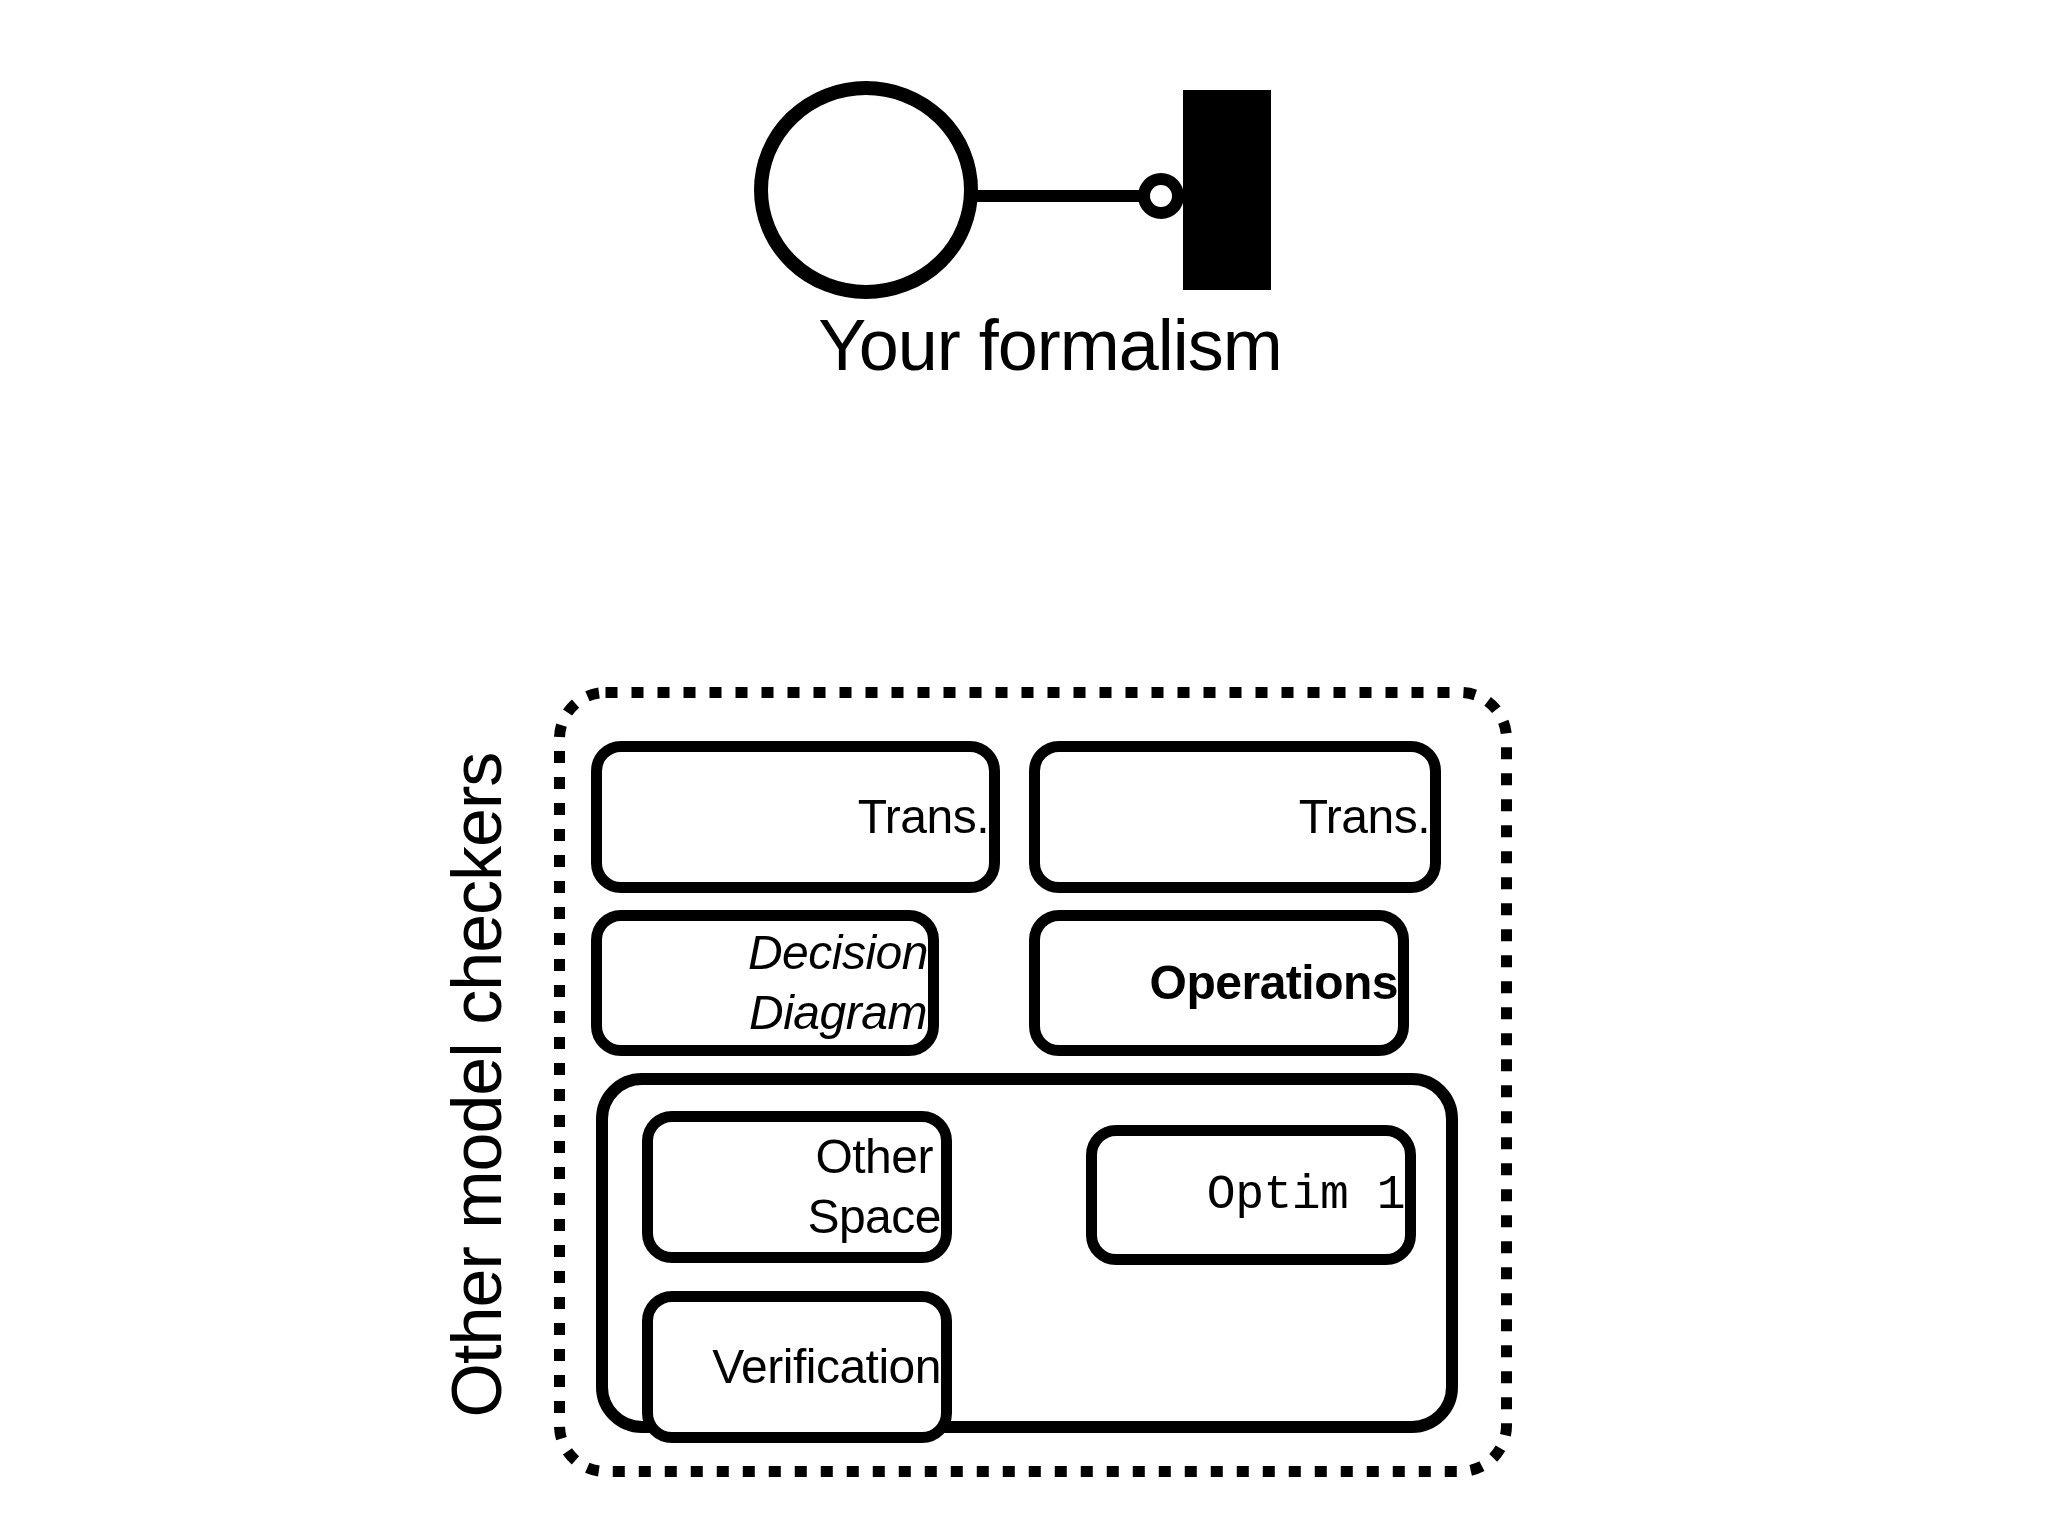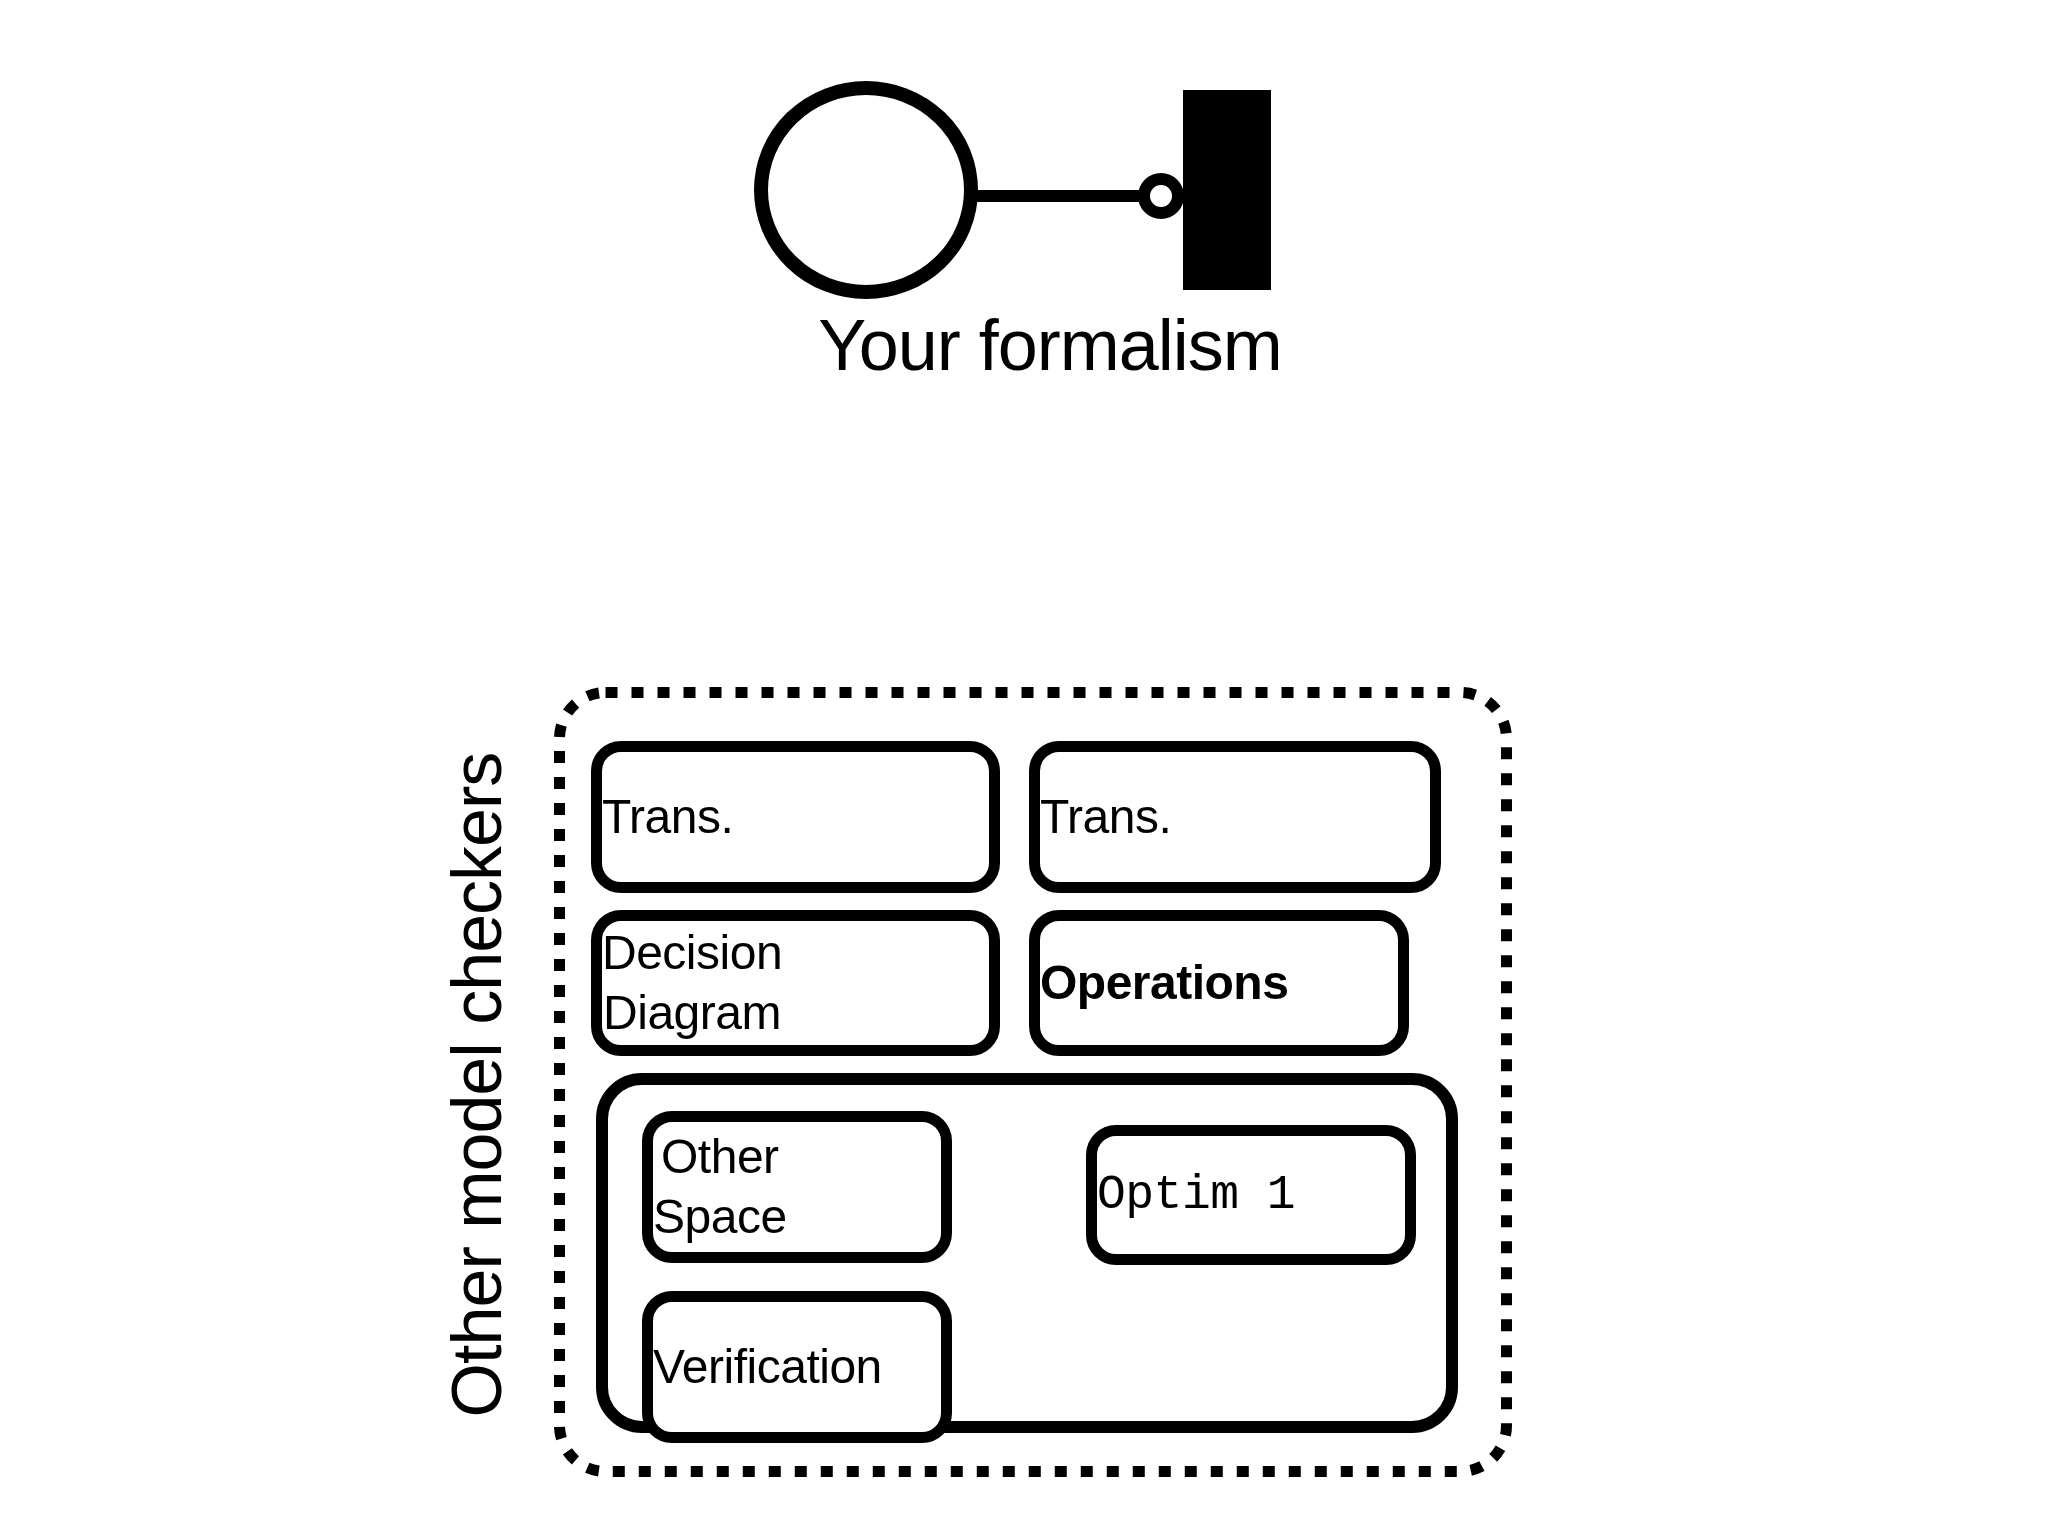--- a/index.html
+++ b/index.html
@@ -33,31 +33,31 @@
     white-space: nowrap; letter-spacing: -1px;
     transform: rotate(-90deg);
   }
 
   
   .box {
     position: absolute;
     border: 11px solid var(--ink);
     border-radius: 30px;
     background: var(--bg);
-    display: flex; align-items: center; justify-content: flex-start;
+    display: flex; align-items: center; justify-content: flex-end;
     text-align: center;
   }
   .box-label {
     font-size: 48px; line-height: 1.25;
     white-space: pre-line; letter-spacing: -0.5px;
   }
 
   #box-trans-left       { left: 37px;  top: 54px;  width: 409px; height: 152px; }
   #box-trans-right      { left: 475px; top: 54px;  width: 412px; height: 152px; }
-  #box-decision-diagram { left: 37px;  top: 223px; width: 409px; height: 146px; }
+  #box-decision-diagram { left: 37px;  top: 223px; width: 348px; height: 146px; font-style: italic; }
   #box-operations       { left: 475px; top: 223px; width: 380px; height: 146px; font-weight: bold; }
 
   #pipeline-group {
     left: 42px; top: 386px; width: 862px; height: 360px;
     border: 12px solid var(--ink); border-radius: 46px;
     background: var(--bg);
   }
   #box-state-space  { left: 34px;  top: 26px;  width: 310px; height: 152px; }
   #box-optim-1      { left: 478px; top: 40px;  width: 330px; height: 140px; font-family: Liberation Mono, monospace; }
   #box-verification { left: 34px;  top: 184px; width: 310px; height: 152px; margin-top: 22px; }

